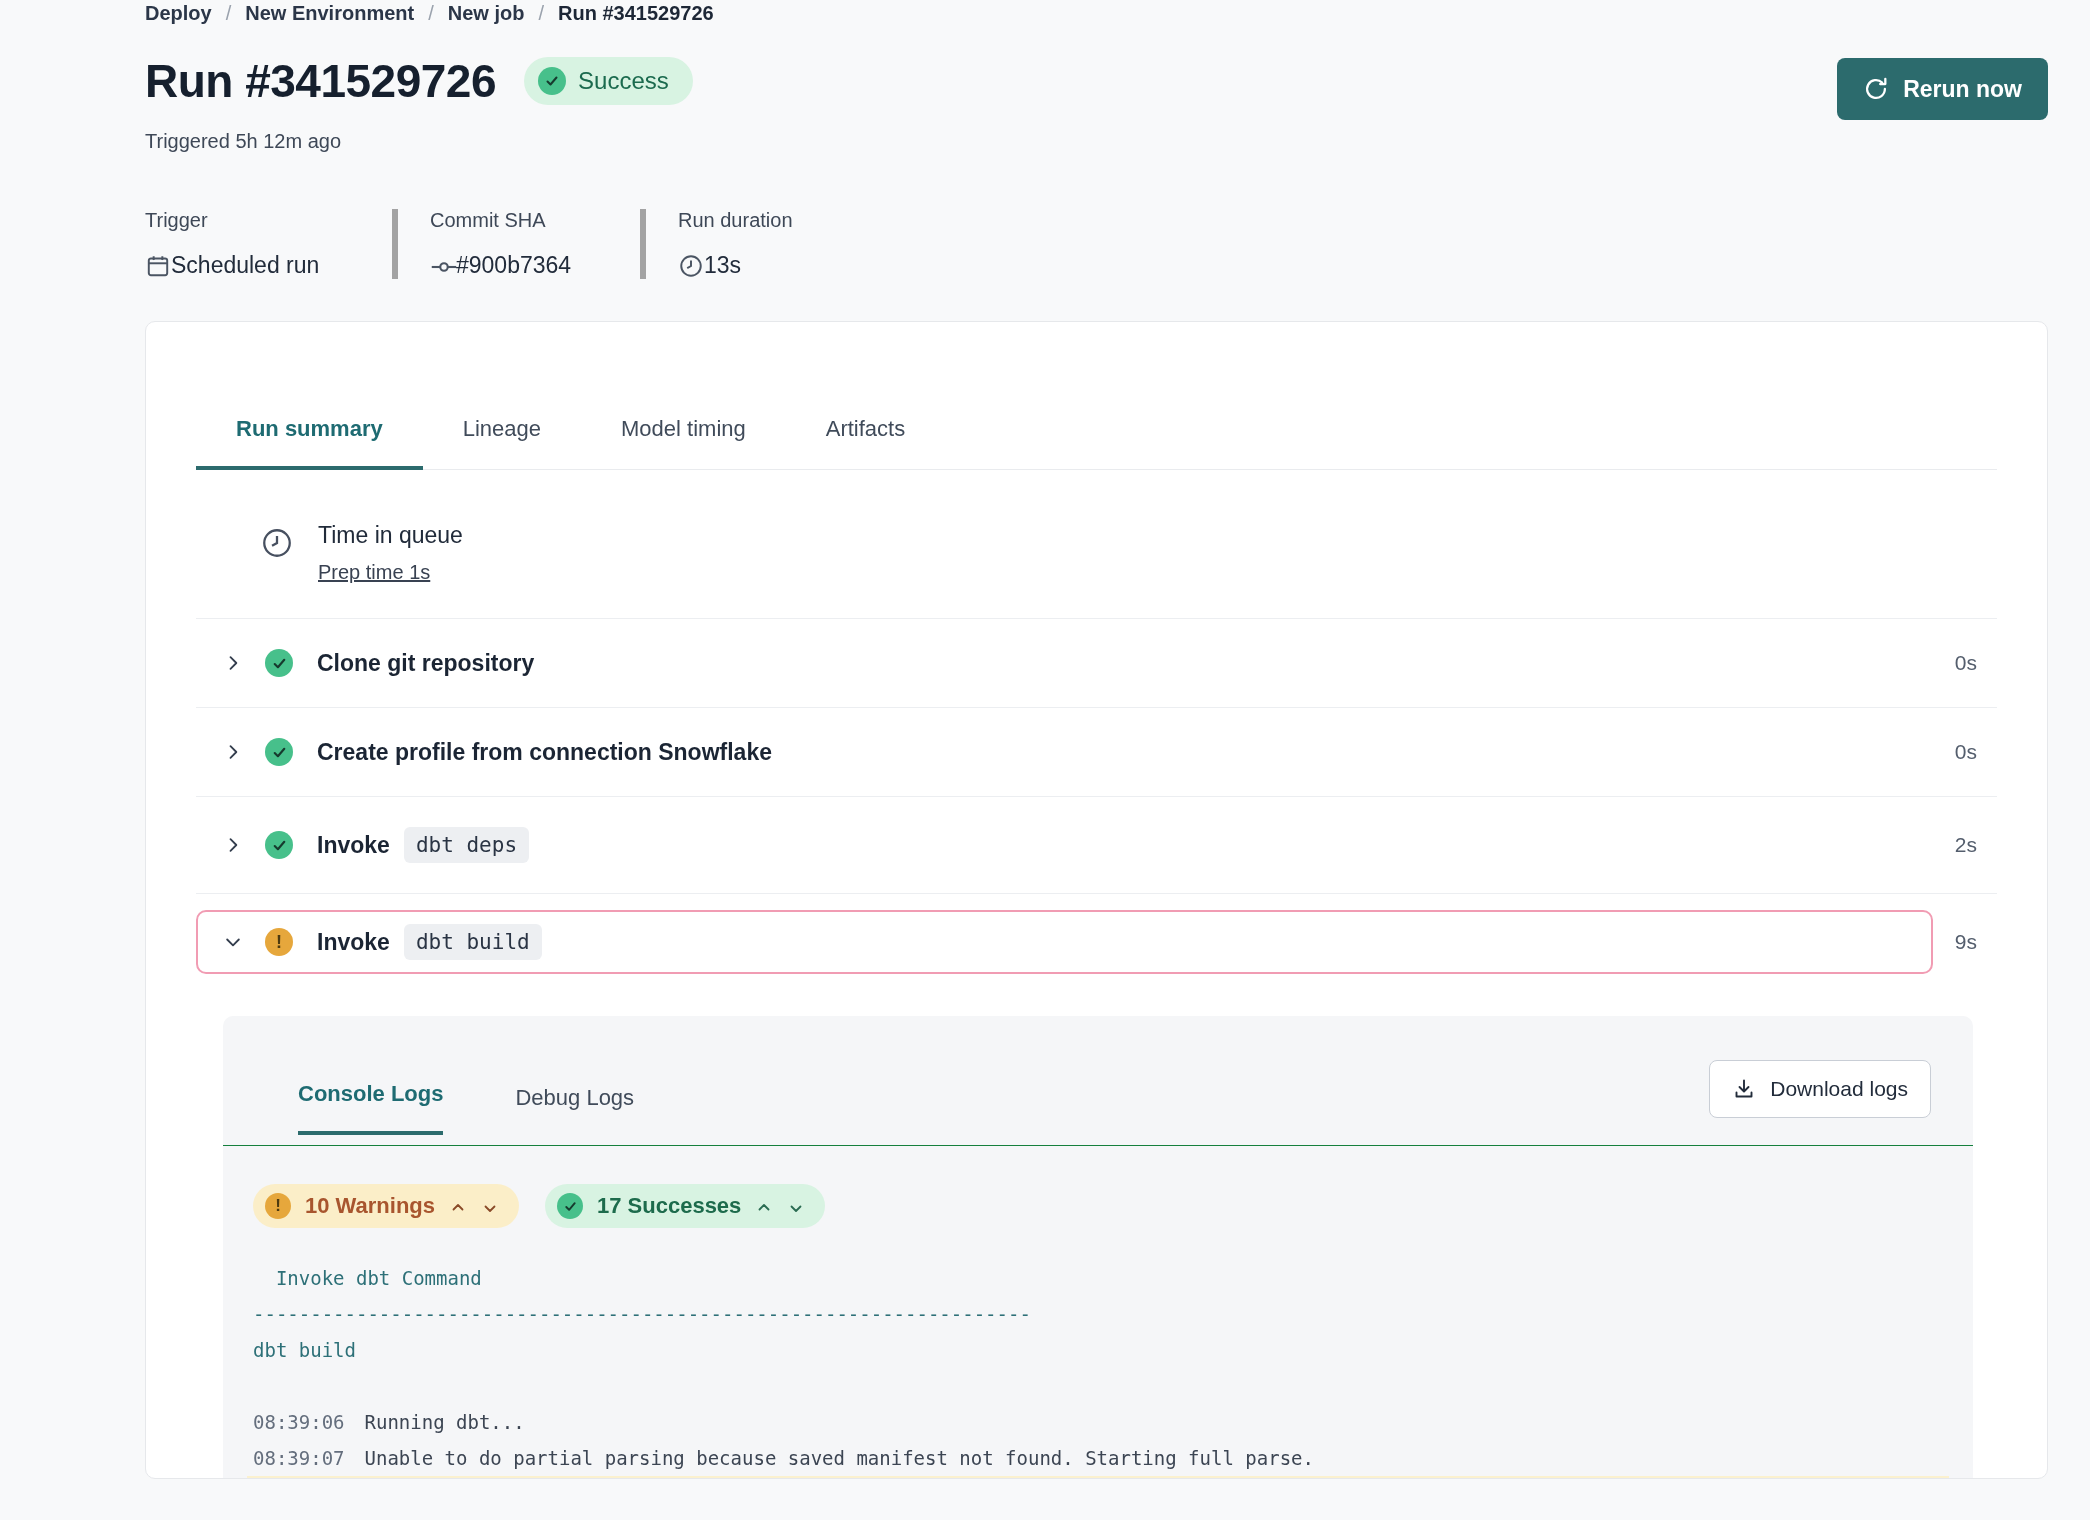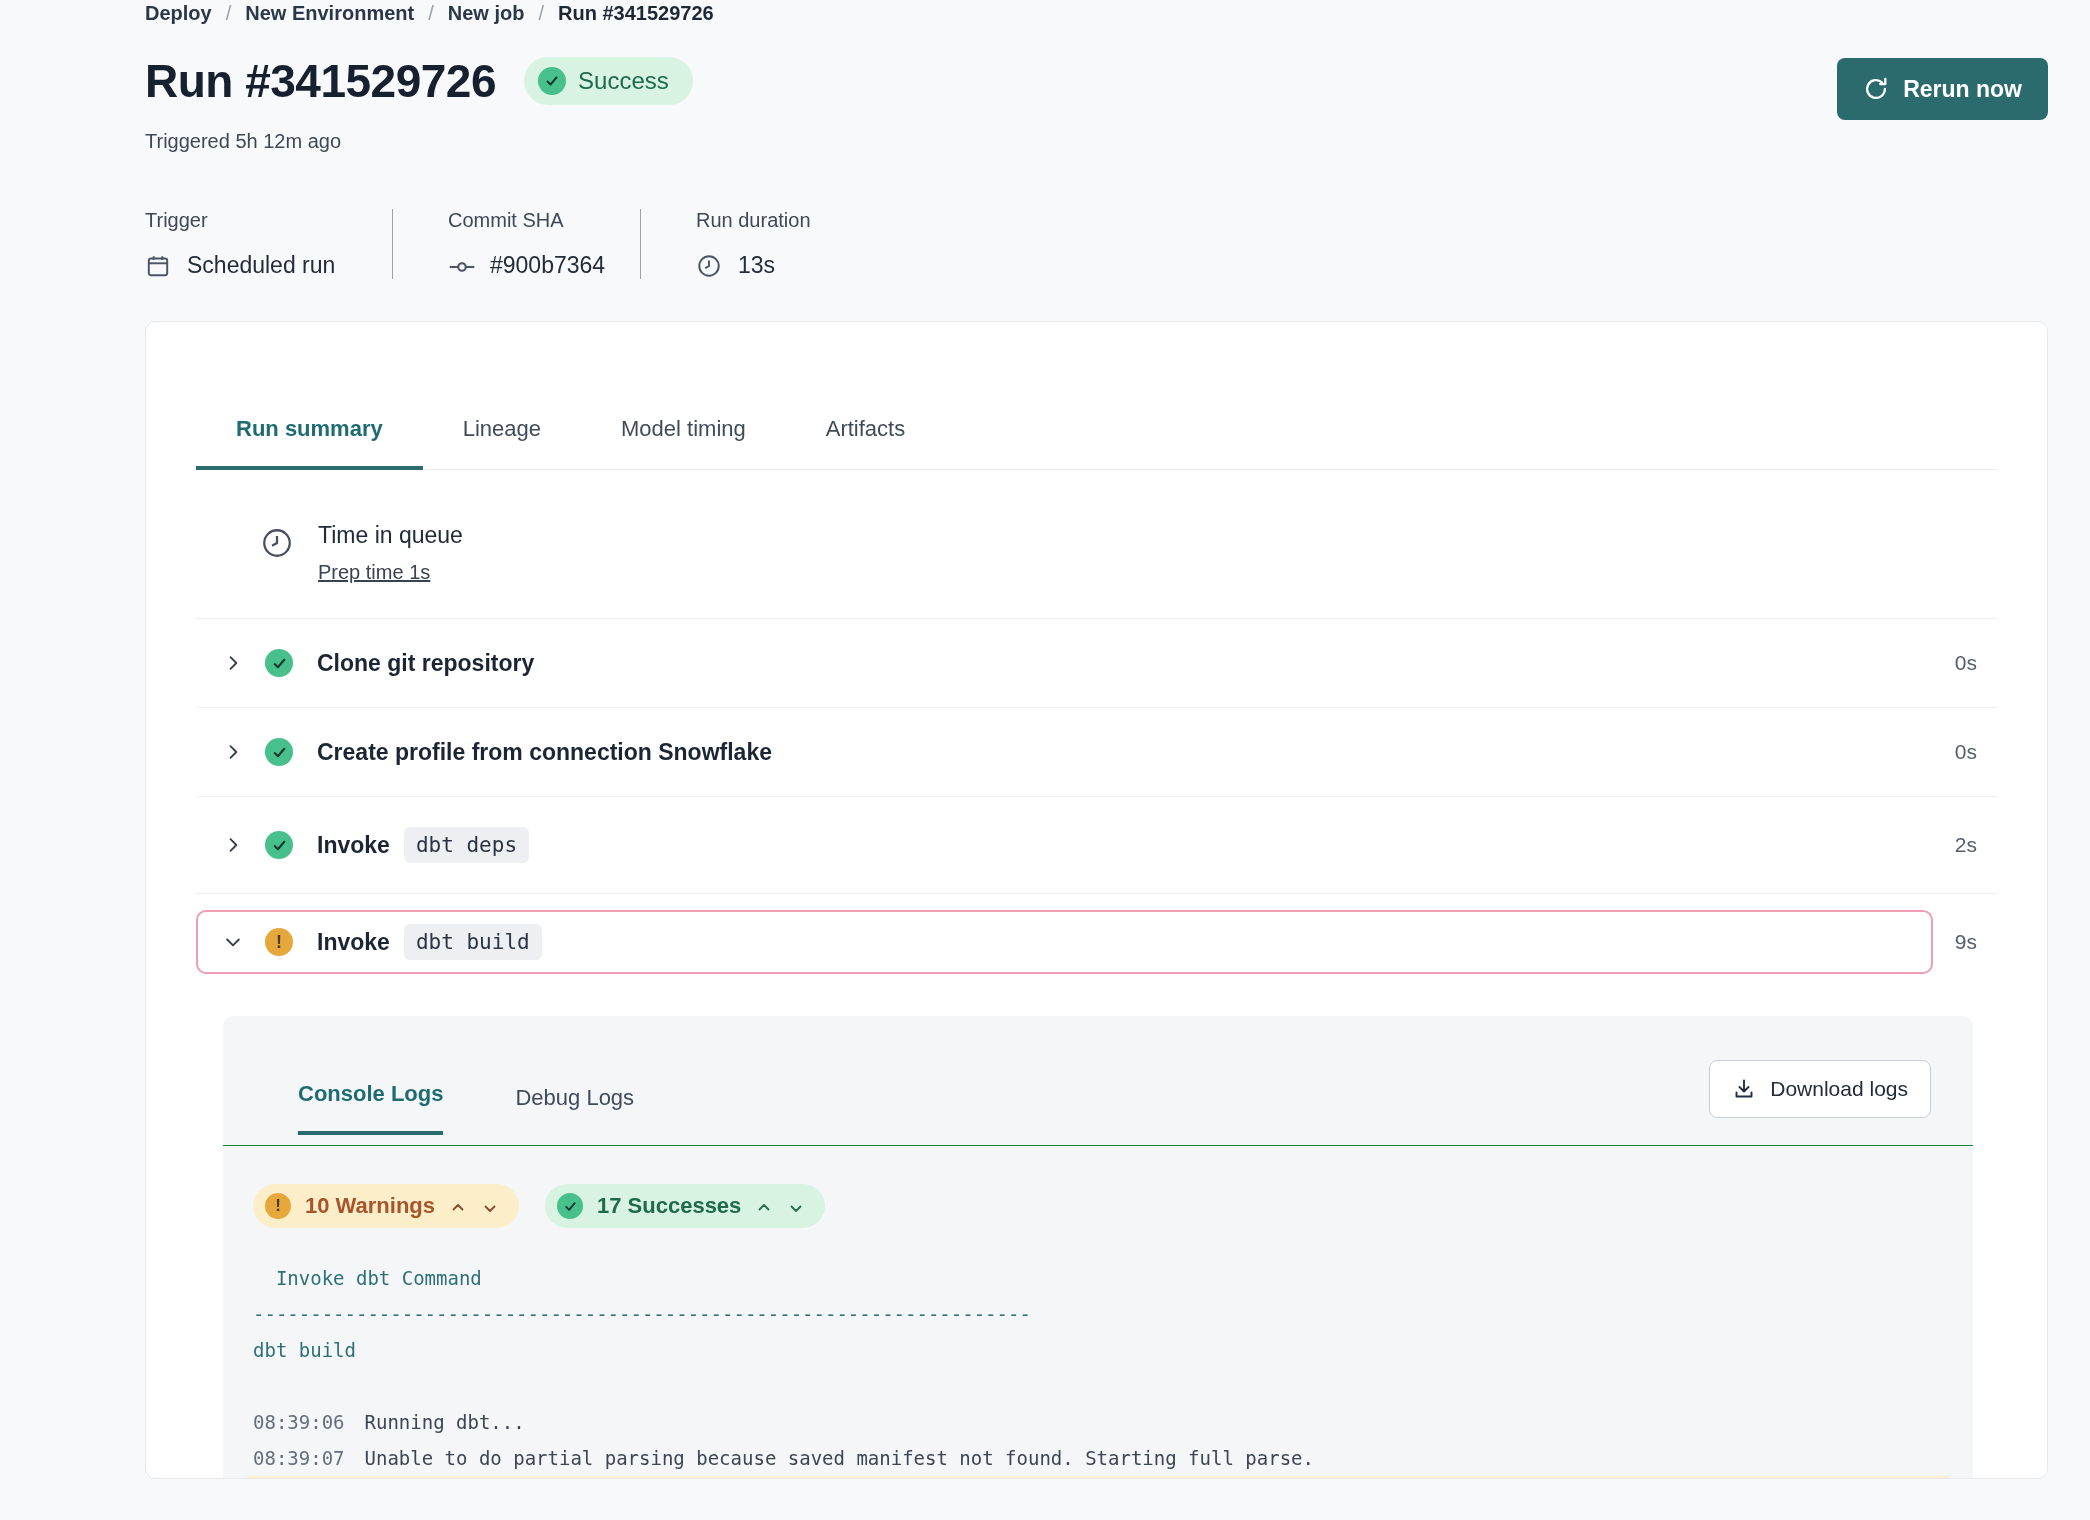--- a/index.html
+++ b/index.html
@@ -25,23 +25,23 @@
   h1{font-size:46px;font-weight:700;color:#16202e;letter-spacing:-0.5px;}
   .status-pill{display:inline-flex;align-items:center;gap:12px;background:var(--success-bg);border-radius:28px;padding:10px 24px 10px 14px;font-size:24px;color:var(--success-text);}
   .circle-icon{width:28px;height:28px;border-radius:50%;display:inline-flex;align-items:center;justify-content:center;flex:none;}
   .circle-icon.green{background:var(--success-icon);}
   .circle-icon.amber{background:var(--warn-icon);}
   .triggered{margin-top:22px;font-size:20px;color:var(--text-mid);}
   .rerun-btn{margin-top:4px;display:flex;align-items:center;gap:14px;background:var(--accent);color:#fff;font-size:23px;font-weight:600;border:none;border-radius:8px;padding:0 26px;height:62px;cursor:pointer;}
   
   .meta-row{display:flex;margin-top:56px;}
   .meta-cell{padding-right:44px;}
-  .meta-cell + .meta-cell{border-left:1px solid #a3a3a3;padding-left:55px;}
+  .meta-cell + .meta-cell{border-left:6px solid #a3a3a3;padding-left:32px;}
   .meta-label{font-size:20px;color:var(--text-mid);}
-  .meta-value{margin-top:20px;display:flex;align-items:center;gap:16px;font-size:23px;color:#222c3b;}
+  .meta-value{margin-top:20px;display:flex;align-items:center;gap:0;font-size:23px;color:#222c3b;}
   .meta-cell:nth-child(1){width:247px;}
   .meta-cell:nth-child(2){width:248px;}
   .micon{width:26px;height:26px;flex:none;color:#4b5563;}
   
   .card{margin-top:42px;background:#fff;border:1px solid var(--border);border-radius:10px;padding:0 50px;height:1158px;overflow:hidden;}
   .tabs-bar{display:flex;margin-top:94px;border-bottom:1px solid #e9ebee;}
   .tab{padding:0 40px 24px;font-size:22px;color:#404b5a;margin-bottom:-1px;cursor:pointer;}
   .tab.active{color:var(--accent-text);font-weight:700;border-bottom:4px solid var(--accent);}
   
   .queue{display:flex;gap:24px;padding:52px 0 34px 64px;border-bottom:1px solid #eceef1;}

